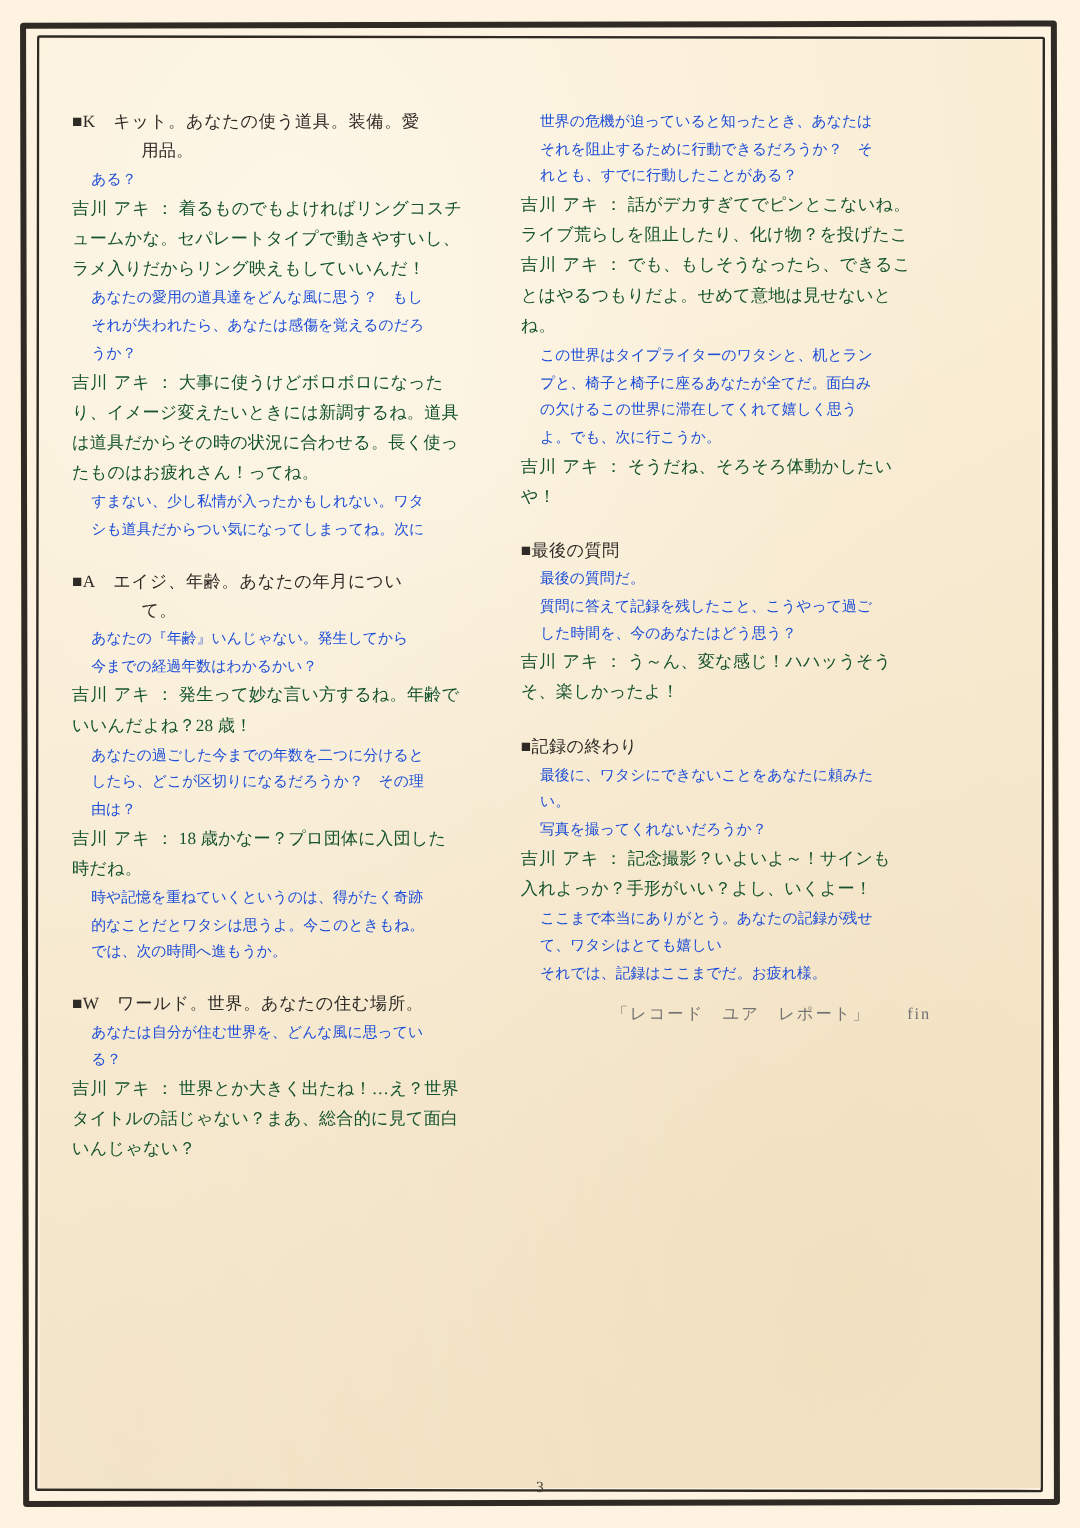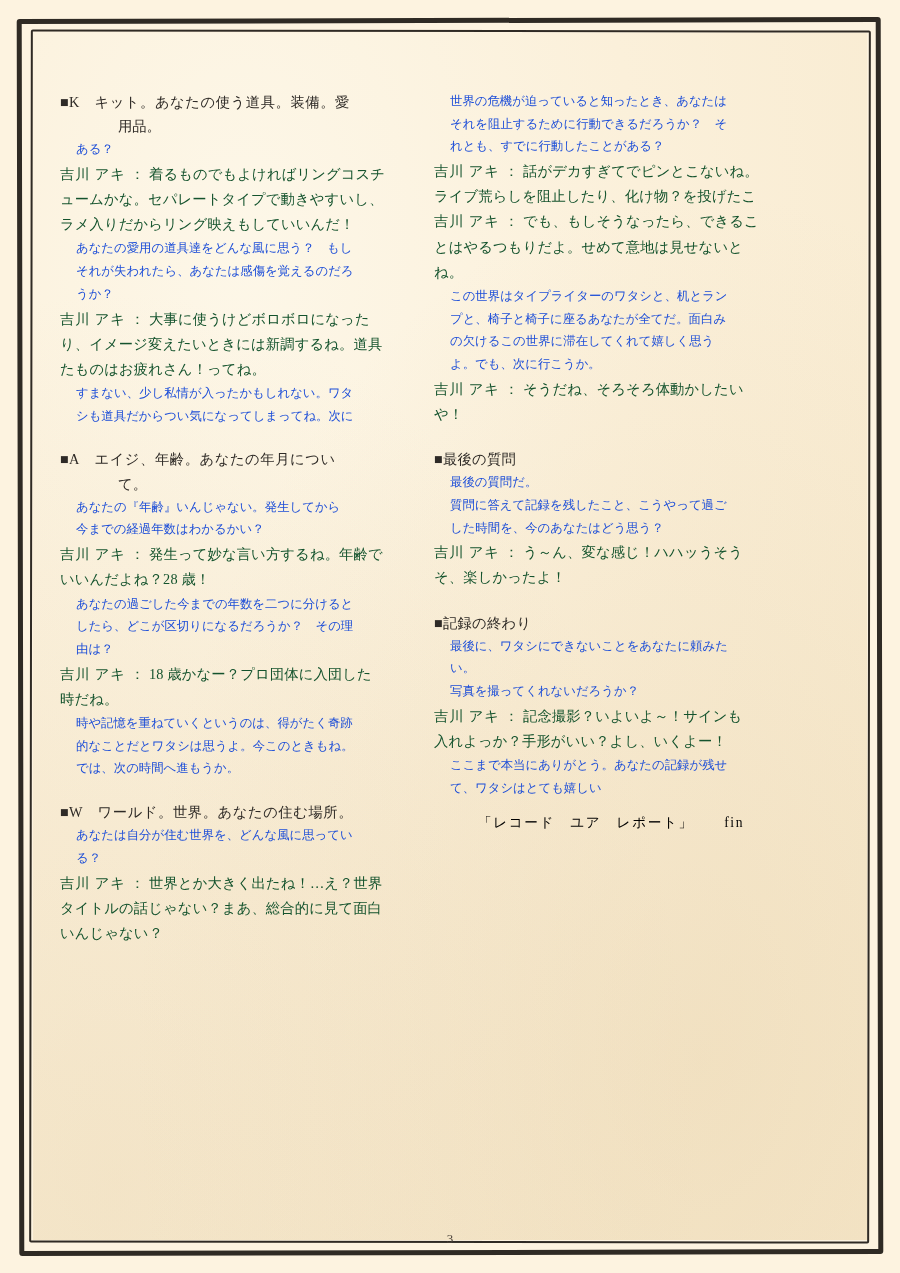--- a/index.html
+++ b/index.html
@@ -108,24 +108,25 @@
     font-family: Liberation Serif, serif;
   }
   .reply .who { letter-spacing: 0.06em; }
 
   .gap-s { height: 10px; }
   .gap-m { height: 20px; }
 
   .closing {
     font-size: 13.6px;
     line-height: 1.7;
-    color: #000000;
+    color: #737373;
     margin: 0;
     padding-left: 44px;
     letter-spacing: 0.12em;
+    text-align: right;
   }
 
   .page-number {
     position: absolute;
     left: 0;
     right: 0;
     bottom: 26px;
     text-align: center;
     font-size: 13px;
     color: #4a4239;
@@ -146,20 +147,21 @@
         <p class="head-cont">用品。</p>
         <p class="narr">ある？</p>
         <p class="reply"><span class="who">吉川 アキ ：</span> <span>着るものでもよければリングコスチ</span></p>
         <p class="reply">ュームかな。セパレートタイプで動きやすいし、</p>
         <p class="reply">ラメ入りだからリング映えもしていいんだ！</p>
         <p class="narr">あなたの愛用の道具達をどんな風に思う？　もし</p>
         <p class="narr">それが失われたら、あなたは感傷を覚えるのだろ</p>
         <p class="narr">うか？</p>
         <p class="reply"><span class="who">吉川 アキ ：</span> <span>大事に使うけどボロボロになった</span></p>
         <p class="reply">り、イメージ変えたいときには新調するね。道具</p>
+        <p class="reply">は道具だからその時の状況に合わせる。長く使っ</p>
         <p class="reply">たものはお疲れさん！ってね。</p>
         <p class="narr">すまない、少し私情が入ったかもしれない。ワタ</p>
         <p class="narr">シも道具だからつい気になってしまってね。次に</p>
         <div class="gap-m"></div>
         <p class="section-head"><span class="mark">■A</span>　<span>エイジ、年齢。あなたの年月につい</span></p>
         <p class="head-cont">て。</p>
         <p class="narr">あなたの『年齢』いんじゃない。発生してから</p>
         <p class="narr">今までの経過年数はわかるかい？</p>
         <p class="reply"><span class="who">吉川 アキ ：</span> <span>発生って妙な言い方するね。年齢で</span></p>
         <p class="reply">いいんだよね？28 歳！</p>
@@ -203,19 +205,20 @@
         <p class="reply">そ、楽しかったよ！</p>
         <div class="gap-m"></div>
         <p class="section-head"><span class="mark">■記録の終わり</span></p>
         <p class="narr">最後に、ワタシにできないことをあなたに頼みた</p>
         <p class="narr">い。</p>
         <p class="narr">写真を撮ってくれないだろうか？</p>
         <p class="reply"><span class="who">吉川 アキ ：</span> <span>記念撮影？いよいよ～！サインも</span></p>
         <p class="reply">入れよっか？手形がいい？よし、いくよー！</p>
         <p class="narr">ここまで本当にありがとう。あなたの記録が残せ</p>
         <p class="narr">て、ワタシはとても嬉しい</p>
+        <p class="narr">それでは、記録はここまでだ。お疲れ様。</p>
         <div class="gap-s"></div>
         <p class="closing">「レコード　ユア　レポート」　　fin</p>
       </div>
   </div>
 
   <div class="page-number">3</div>
 </div>
 
 </body></html>

